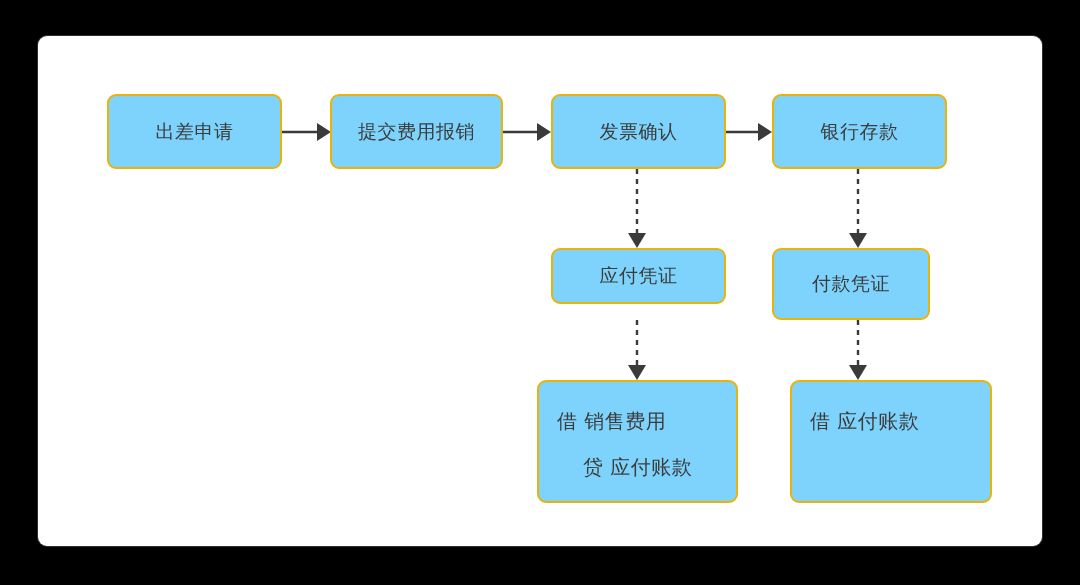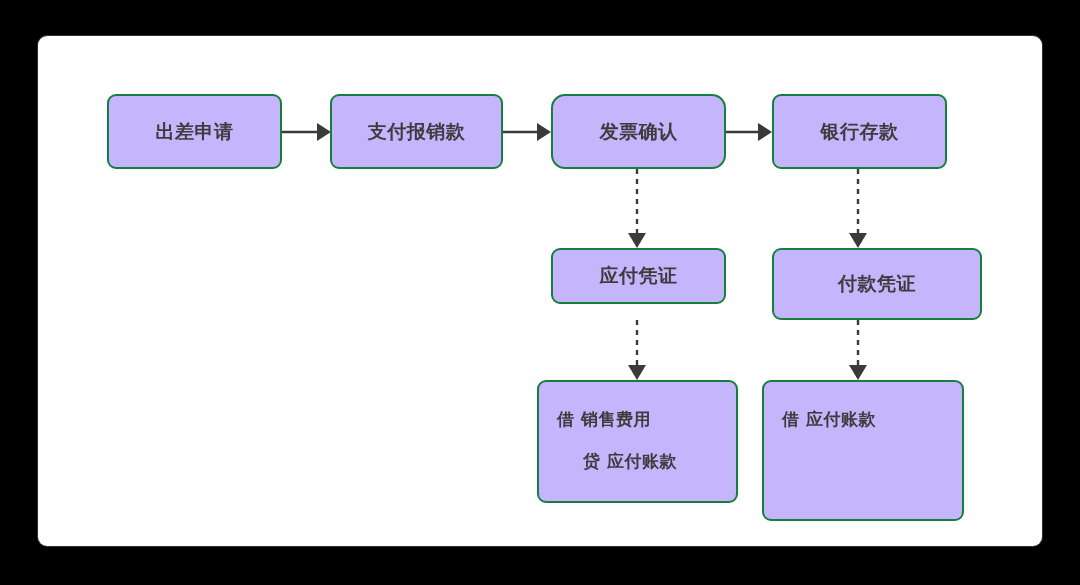--- a/index.html
+++ b/index.html
@@ -26,41 +26,40 @@
     width: 1004px;
     height: 510px;
     background: #ffffff;
     border-radius: 9px;
     box-shadow: 0 0 0 1px #2f2f2f;
   }
   
   .node {
     position: absolute;
     box-sizing: border-box;
-    background: #c4b5fd;
-    border: 2px solid #15803d;
+    background: #7dd3fc;
+    border: 2px solid #eab308;
     border-radius: 9px;
     display: flex;
     align-items: center;
     justify-content: center;
     color: #3c3c3c;
     font-size: 19px;
     letter-spacing: 0.5px;
     line-height: 1.35;
     white-space: nowrap;
-    font-weight: bold;
   }
   .node.journal {
     display: block;
     padding: 26px 0 0 18px;
     text-align: left;
   }
   .journal-line {
     color: #3c3c3c;
-    font-size: 17px;
+    font-size: 20px;
     letter-spacing: 0.5px;
     line-height: 1.35;
     white-space: nowrap;
   }
   .journal-line.credit {
     padding-left: 26px;
     margin-top: 19px;
   }
   
   .conn {
@@ -114,33 +113,33 @@
       <polygon points="-6,45 12,45 3,60"></polygon>
     </svg>
 
     <svg class="conn" style="left:817px; top:284px;" width="6" height="60" viewBox="0 0 6 60">
       <line class="dashed" x1="3" y1="0" x2="3" y2="47"></line>
       <polygon points="-6,45 12,45 3,60"></polygon>
     </svg>
 
     <div class="node" style="left:69px; top:58px; width:175px; height:75px;">出差申请</div>
 
-    <div class="node" style="left:292px; top:58px; width:173px; height:75px;">支付报销款</div>
+    <div class="node" style="left:292px; top:58px; width:173px; height:75px;">提交费用报销</div>
 
-    <div class="node" style="left:513px; top:58px; width:175px; height:75px;border-radius:14px;">发票确认</div>
+    <div class="node" style="left:513px; top:58px; width:175px; height:75px;">发票确认</div>
 
     <div class="node" style="left:734px; top:58px; width:175px; height:75px;">银行存款</div>
 
     <div class="node" style="left:513px; top:212px; width:175px; height:56px;">应付凭证</div>
 
-    <div class="node" style="left:734px; top:212px; width:210px; height:72px;">付款凭证</div>
+    <div class="node" style="left:734px; top:212px; width:158px; height:72px;">付款凭证</div>
 
     <div class="node journal" style="left:499px; top:344px; width:201px; height:123px;">
       <div class="journal-line debit">借 销售费用</div>
       <div class="journal-line credit">贷 应付账款</div>
     </div>
 
-    <div class="node journal" style="left:724px; top:344px; width:202px; height:141px;">
+    <div class="node journal" style="left:752px; top:344px; width:202px; height:123px;">
       <div class="journal-line debit">借 应付账款</div>
     </div>
 
   </div>
 </div>
 
 </body></html>

